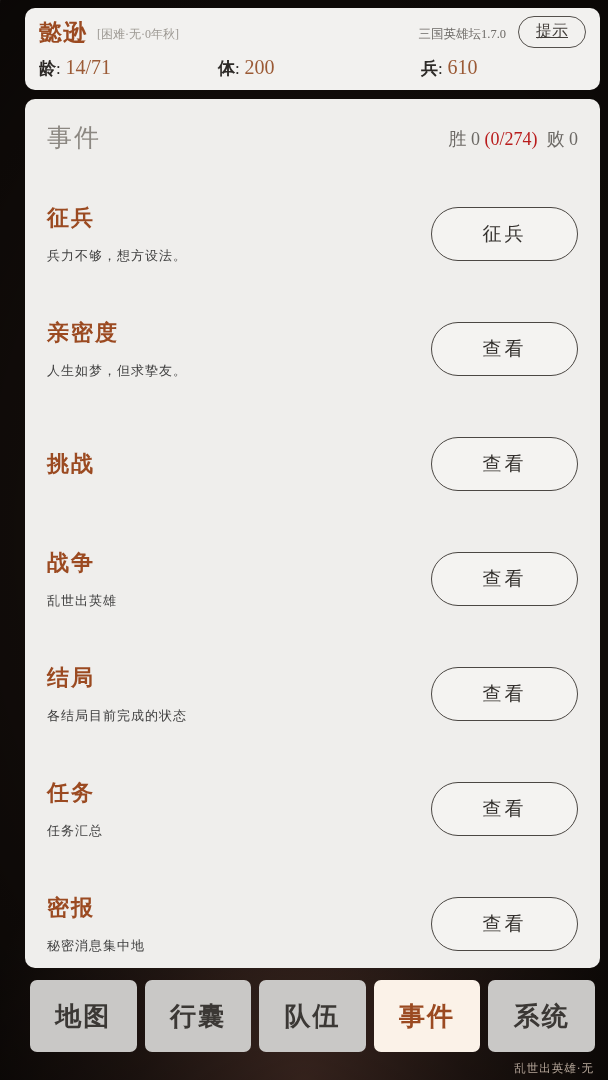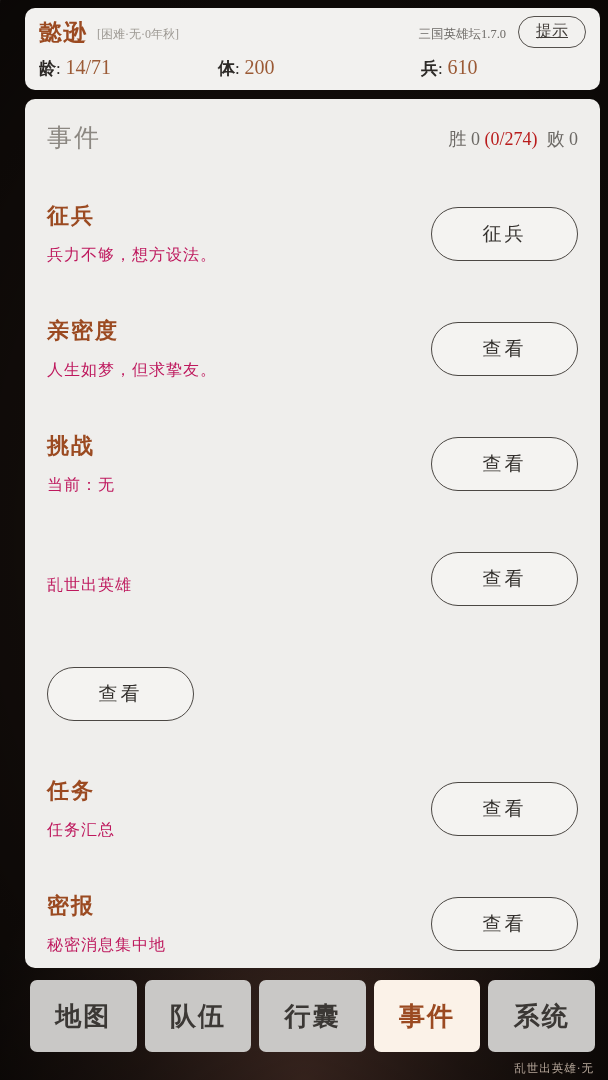--- a/index.html
+++ b/index.html
@@ -154,22 +154,22 @@
     padding: 0 4px;
   }
   .event-text { flex: 1 1 auto; min-width: 0; }
   .event-title {
     color: #9b4a21;
     font-size: 22px;
     font-weight: bold;
     letter-spacing: 2px;
   }
   .event-desc {
-    color: #be185d;
-    font-size: 16px;
+    color: #404040;
+    font-size: 13px;
     margin-top: 14px;
     letter-spacing: 1px;
   }
   .event-btn {
     flex: 0 0 auto;
     width: 147px;
     height: 54px;
     border: 1.5px solid #4b4743;
     border-radius: 27px;
     background: #f4f3f1;
@@ -274,31 +274,35 @@
         <div class="event-row">
           <div class="event-text">
             <div class="event-title">亲密度</div>
             <div class="event-desc">人生如梦，但求挚友。</div>
           </div>
           <div class="event-btn">查看</div>
         </div>
         <div class="event-row">
           <div class="event-text">
             <div class="event-title">挑战</div>
-            <div class="event-desc">当前：无</div>
-          </div>
-          <div class="event-btn">查看</div>
-        </div>
-        <div class="event-row">
-          <div class="event-text">
+          </div>
+          <div class="event-btn">查看</div>
+        </div>
+        <div class="event-row">
+          <div class="event-text">
+            <div class="event-title">战争</div>
             <div class="event-desc">乱世出英雄</div>
           </div>
           <div class="event-btn">查看</div>
         </div>
         <div class="event-row">
+          <div class="event-text">
+            <div class="event-title">结局</div>
+            <div class="event-desc">各结局目前完成的状态</div>
+          </div>
           <div class="event-btn">查看</div>
         </div>
         <div class="event-row">
           <div class="event-text">
             <div class="event-title">任务</div>
             <div class="event-desc">任务汇总</div>
           </div>
           <div class="event-btn">查看</div>
         </div>
         <div class="event-row">
@@ -306,20 +310,20 @@
             <div class="event-title">密报</div>
             <div class="event-desc">秘密消息集中地</div>
           </div>
           <div class="event-btn">查看</div>
         </div>
       </div>
   </div>
 
   <div class="nav" id="nav">
       <div class="nav-item">地图</div>
+      <div class="nav-item">行囊</div>
       <div class="nav-item">队伍</div>
-      <div class="nav-item">行囊</div>
       <div class="nav-item active">事件</div>
       <div class="nav-item">系统</div>
     </div>
 
   <div class="footer-note">乱世出英雄·无</div>
 </div>
 
 </body></html>

